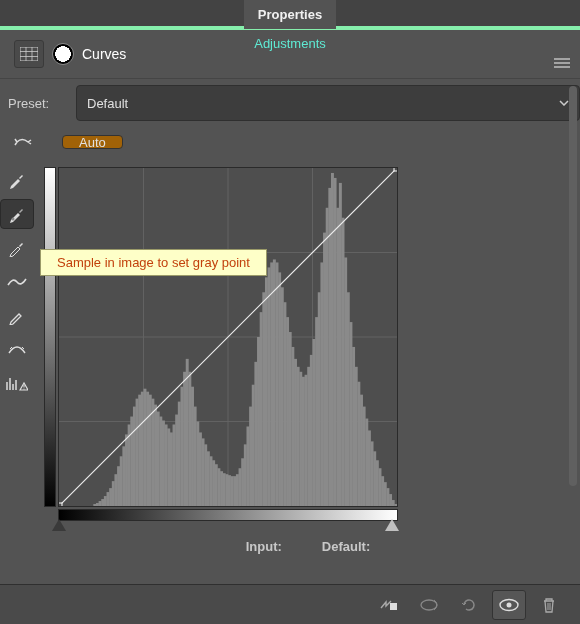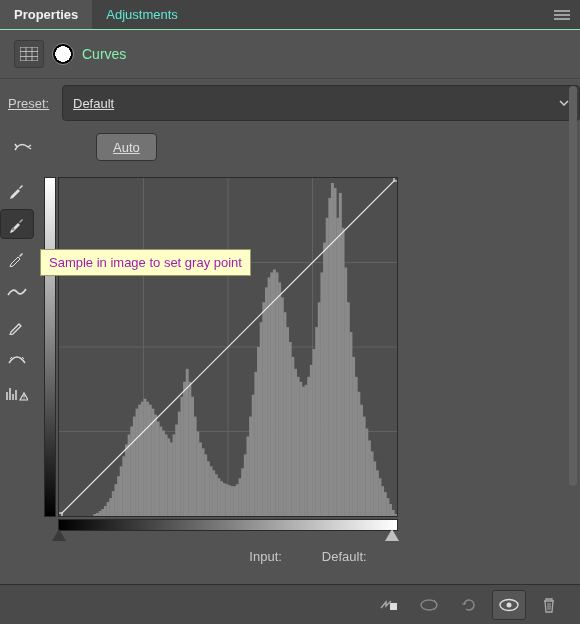--- a/index.html
+++ b/index.html
@@ -11,21 +11,22 @@
     font-size: 13px;
     color: #d8d8d8;
     overflow: hidden;
     position: relative;
   }
   .tabbar {
     display: flex;
     align-items: center;
     height: 30px;
     background: #434343;
-    border-bottom: 1px solid #86efac;
+    border-bottom: 4px solid #86efac;
+    flex-direction: column;
   }
   .tab {
     padding: 7px 14px;
     cursor: pointer;
     color: #5eead4;
     font-size: 13px;
   }
   .tab.active {
     background: #535353;
     color: #f0f0f0;
@@ -56,28 +57,27 @@
   }
   .layer-thumb {
     width: 22px;
     height: 22px;
     border-radius: 50%;
     background: radial-gradient(circle at center, #fff 55%, #000 56%);
     border: 1px solid #888;
   }
   .section-title {
     font-size: 14px;
-    color: #86efac;
+    color: #ffffff;
   }
   .row {
     display: flex;
     align-items: center;
-    gap: 6px;
+    gap: 20px;
     padding: 6px 0 6px 8px;
-    text-decoration: underline;
   }
   .label {
     font-size: 13px;
     color: #d0d0d0;
     min-width: 48px;
   }
   .dropdown {
     flex: 1;
     height: 36px;
     background: #3d3d3d;
@@ -87,35 +87,35 @@
     align-items: center;
     padding: 0 10px;
     color: #e0e0e0;
     cursor: pointer;
     position: relative;
   }
   .dropdown .chev {
     margin-left: auto;
   }
   .btn {
-    height: 28px;
+    height: 14px;
     padding: 0 16px;
-    background: #737373;
+    background: #a16207;
     border: 1px solid #333;
     border-radius: 4px;
     color: #e0e0e0;
     cursor: pointer;
     display: flex;
     align-items: center;
-    margin-left: 48px;
   }
   .main-area {
     display: flex;
     gap: 8px;
     padding: 4px 8px 0 0;
+    font-weight: bold;
   }
   .toolstrip {
     width: 36px;
     display: flex;
     flex-direction: column;
     gap: 4px;
     padding-top: 4px;
   }
   .tool {
     width: 34px;
@@ -209,23 +209,23 @@
   .footer .ficon.enabled {
     color: #ddd;
     background: #565656;
     border: 1px solid #333;
   }
   .tooltip {
     position: absolute;
     left: 40px;
     top: 249px;
     background: #feffc8;
-    color: #a21caf;
+    color: #c2410c;
     border: 1px solid #9a9a68;
-    padding: 5px 8px;
+    padding: 5px 16px;
     font-size: 13px;
     z-index: 100;
   }
   .scrollbar {
     position: absolute;
     right: 3px;
     top: 86px;
     width: 8px;
     height: 400px;
     background: #606060;

